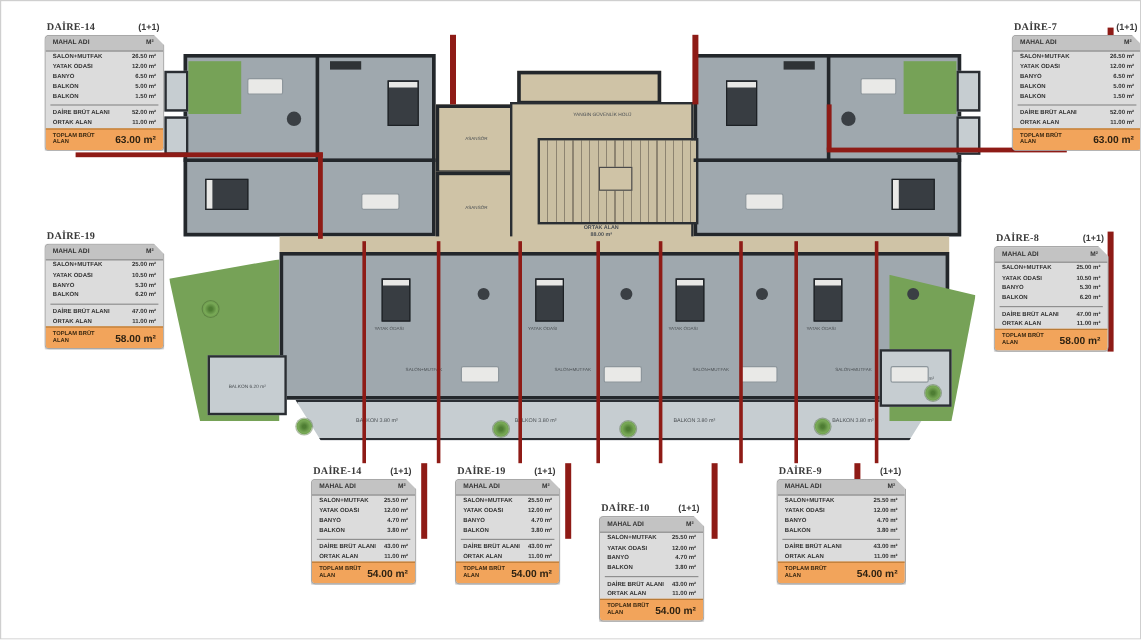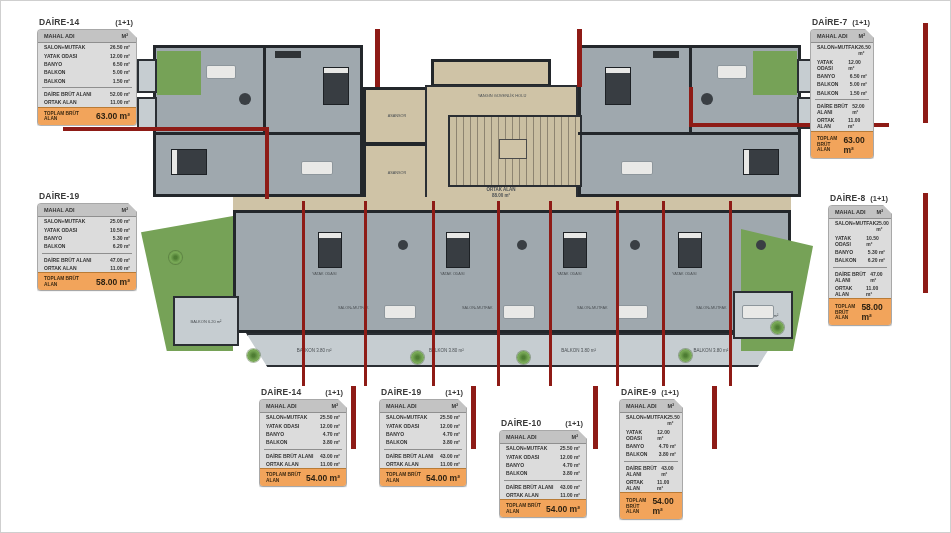--- a/index.html
+++ b/index.html
@@ -2,21 +2,21 @@
 <html><head>
 <meta charset="utf-8">
 <style>
   html,body{margin:0;padding:0;background:#fff;}
   body{font-family:"Liberation Sans", sans-serif; -webkit-font-smoothing:antialiased;}
   .stage{position:relative;width:951px;height:533px;background:#ffffff;border:1px solid #cfcfcf;box-sizing:border-box;overflow:hidden;}
 
   
   .card-wrap{position:absolute;}
   .card-title{display:flex;justify-content:space-between;align-items:flex-end;padding:0 4px 2px 2px;}
-  .card-title .ct{font-size:8.5px;font-weight:bold;color:#3a3a3a;letter-spacing:.2px;}
+  .card-title .ct{font-size:8.5px;font-weight:bold;color:#3a3a3a;letter-spacing:.2px;font-family:Liberation Serif, serif;}
   .card-title .tt{font-size:7.5px;font-weight:bold;color:#3a3a3a;}
   .card{background:#dcdcdc;border:1px solid #a8a8a8;border-radius:4px;
         clip-path:polygon(0 0, calc(100% - 9px) 0, 100% 9px, 100% 100%, 0 100%);
         box-shadow:0 1px 2px rgba(0,0,0,.25);overflow:hidden;}
   .thead{display:flex;justify-content:space-between;background:#c3c3c3;font-size:5.5px;font-weight:bold;color:#333;
          padding:3px 8px 3px 6px;border-bottom:1px solid #8f8f8f;}
   .trow{display:flex;justify-content:space-between;font-size:5px;color:#333;padding:1.2px 6px;line-height:6px;}
   .trow .tl{font-weight:bold;}
   .trow .tv{font-weight:bold;}
   .sep{border-top:1px solid #8f8f8f;margin:2px 4px;}
@@ -266,21 +266,21 @@
           <span class="tl">ORTAK ALAN</span>
           <span class="tv">11.00 m²</span>
         </div>
       <div class="tfoot">
         <span class="fl">TOPLAM BRÜT ALAN</span>
         <span class="fv">58.00 m²</span>
       </div>
     </div>
   </div>
 
-  <div class="card-wrap" style="left:809px;top:16px;width:64px;">
+  <div class="card-wrap" style="left:842px;top:16px;width:109px;">
     <div class="card-title">
       <span class="ct">DAİRE-7</span>
       <span class="tt">(1+1)</span>
     </div>
     <div class="card">
       <div class="thead">
         <span>MAHAL ADI</span>
         <span>M²</span>
       </div>
       <div>
@@ -314,21 +314,21 @@
           <span class="tl">ORTAK ALAN</span>
           <span class="tv">11.00 m²</span>
         </div>
       <div class="tfoot">
         <span class="fl">TOPLAM BRÜT ALAN</span>
         <span class="fv">63.00 m²</span>
       </div>
     </div>
   </div>
 
-  <div class="card-wrap" style="left:827px;top:192px;width:64px;">
+  <div class="card-wrap" style="left:827px;top:192px;width:96px;">
     <div class="card-title">
       <span class="ct">DAİRE-8</span>
       <span class="tt">(1+1)</span>
     </div>
     <div class="card">
       <div class="thead">
         <span>MAHAL ADI</span>
         <span>M²</span>
       </div>
       <div>
@@ -490,21 +490,21 @@
           <span class="tl">ORTAK ALAN</span>
           <span class="tv">11.00 m²</span>
         </div>
       <div class="tfoot">
         <span class="fl">TOPLAM BRÜT ALAN</span>
         <span class="fv">54.00 m²</span>
       </div>
     </div>
   </div>
 
-  <div class="card-wrap" style="left:618px;top:386px;width:64px;">
+  <div class="card-wrap" style="left:646px;top:386px;width:108px;">
     <div class="card-title">
       <span class="ct">DAİRE-9</span>
       <span class="tt">(1+1)</span>
     </div>
     <div class="card">
       <div class="thead">
         <span>MAHAL ADI</span>
         <span>M²</span>
       </div>
       <div>

